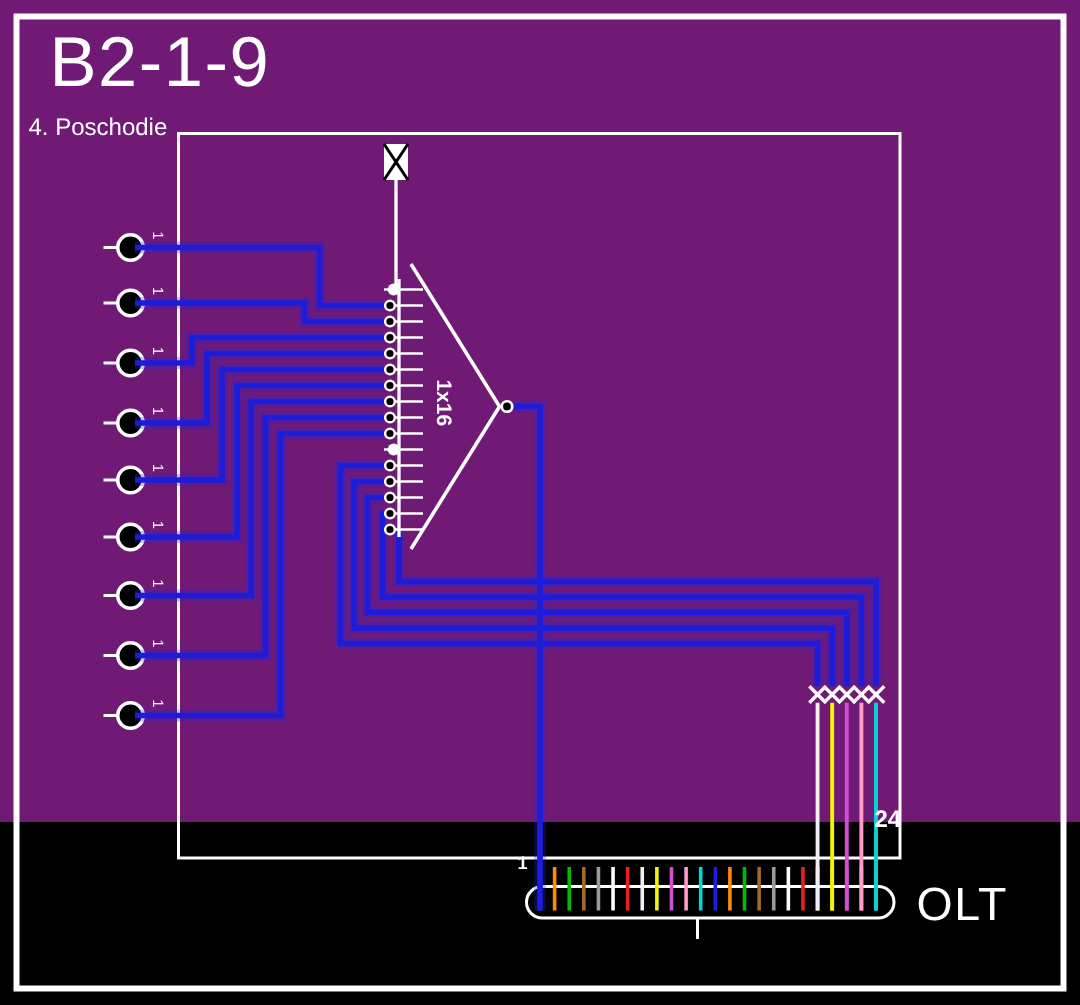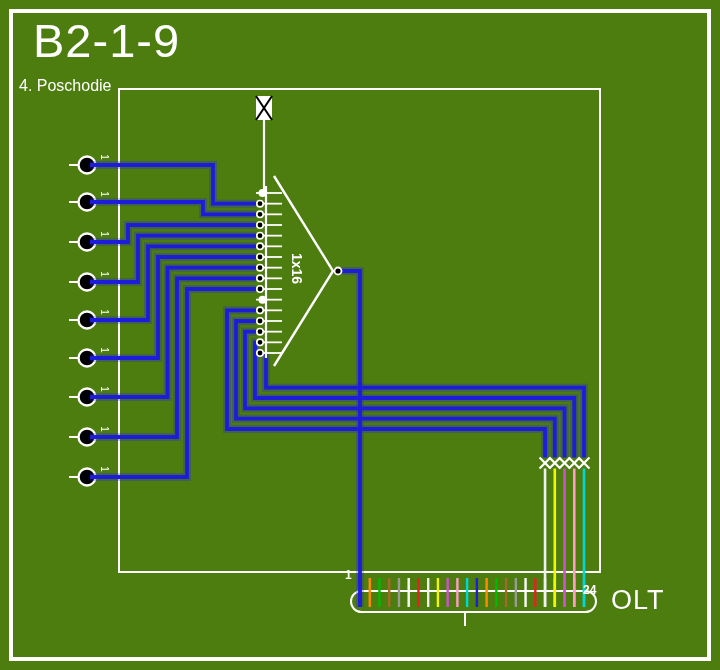--- a/index.html
+++ b/index.html
@@ -1,31 +1,31 @@
 <!DOCTYPE html>
 <html><head>
 <meta charset="utf-8">
 <style>
   * { box-sizing: border-box; margin: 0; padding: 0; }
   html, body { width: 720px; height: 670px; background: #000; overflow: hidden;
                font-family: "Liberation Sans", sans-serif; color: #fff; }
-  #canvas { position: absolute; left: 0; top: 0; width: 720px; height: 670px; background: #4d7c0f; }
+  #canvas { position: absolute; left: 0; top: 0; width: 720px; height: 548px; background: #701a75; }
   .abs { position: absolute; }
   #outer-frame { left: 9px; top: 9px; width: 702px; height: 652px; border: 4px solid #fff; z-index: 1; }
   #inner-rect  { left: 118px; top: 88px; width: 483px; height: 485px; border: 2px solid #fff; z-index: 1; }
   #olt-bar { left: 350px; top: 590px; width: 247px; height: 23px; border: 2.5px solid #fff; border-radius: 12px; z-index: 1; }
   #wiring { position: absolute; left: 0; top: 0; z-index: 2; }
   .label { position: absolute; z-index: 3; white-space: nowrap; }
   #title { left: 33px; top: 13px; font-size: 47px; letter-spacing: 1px; }
   #subtitle { left: 19px; top: 77px; font-size: 16px; }
   #splitter-label { left: 271px; top: 261px; width: 52px; height: 15px; font-size: 14px; font-weight: bold;
                     text-align: center; transform: rotate(90deg); }
-  #olt-label { left: 611px; top: 585px; font-size: 27px; letter-spacing: 1px; }
+  #olt-label { left: 611px; top: 585px; font-size: 31px; letter-spacing: 1px; }
   #olt-first { left: 345px; top: 568px; font-size: 12px; font-weight: bold; }
-  #olt-last  { left: 583px; top: 583px; font-size: 12px; font-weight: bold; }
+  #olt-last  { left: 583px; top: 538px; font-size: 16px; font-weight: bold; }
   .outlet-label { position: absolute; z-index: 3; width: 14px; height: 14px; line-height: 14px;
                   text-align: center; font-size: 10px; transform: rotate(90deg); }
 </style>
 </head>
 <body>
 
 <div id="canvas">
   <div class="abs" id="outer-frame"></div>
   <div class="abs" id="inner-rect"></div>
   <div class="abs" id="olt-bar"></div>

